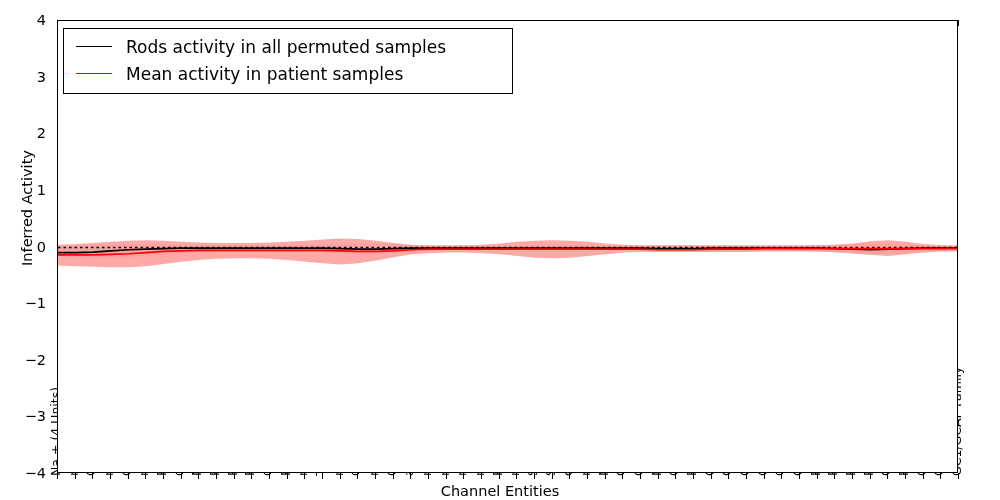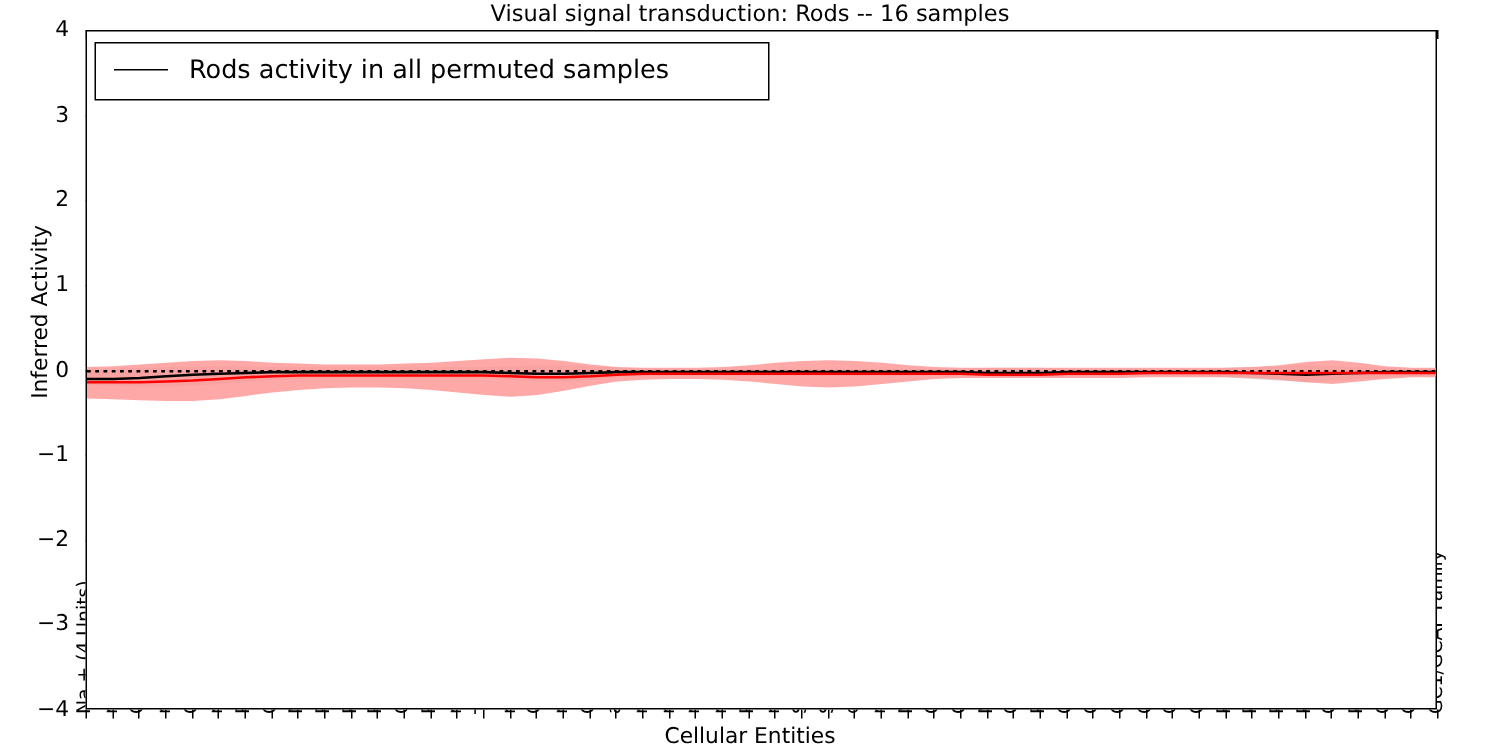--- a/index.html
+++ b/index.html
@@ -53,21 +53,20 @@
   .legline{width:36px;height:0;margin-right:14px;margin-left:4px;}
   .legline.black{border-top:1.4px solid #000;}
   .legline.red{border-top:1.4px solid #ff0000;}
   .legtxt{font-size:17px;color:#000;white-space:nowrap;}
 </style>
 </head>
 <body>
 
 <div id="root">
 
-  <div id="title">Visual signal transduction: Rods -- 16 samples</div>
 
   <div id="ylabel">Inferred Activity</div>
 
   <div id="yaxis-ticks">
       <div class="ytlabel" style="left: 2px; top: 473px;">−4</div>
       <div class="ytlabel" style="left: 2px; top: 416.375px;">−3</div>
       <div class="ytmark" style="top: 416.375px;"></div>
       <div class="ytmark inner" style="top: 416.375px;"></div>
       <div class="ytlabel" style="left: 2px; top: 359.75px;">−2</div>
       <div class="ytmark" style="top: 359.75px;"></div>
@@ -260,16 +259,20 @@
           <path d="M0.00 233.86 L17.67 233.86 L35.33 233.86 L53.00 233.30 L70.67 232.73 L88.33 231.60 L106.00 230.46 L123.67 229.90 L141.33 229.33 L159.00 229.33 L176.67 229.33 L194.33 229.33 L212.00 229.33 L229.67 229.33 L247.33 229.33 L265.00 229.33 L282.67 229.90 L300.33 230.46 L318.00 230.46 L335.67 229.90 L353.33 228.77 L371.00 228.20 L388.67 228.20 L406.33 228.20 L424.00 228.20 L441.67 228.20 L459.33 228.20 L477.00 228.20 L494.67 228.20 L512.33 228.20 L530.00 228.20 L547.67 228.20 L565.33 228.20 L583.00 228.20 L600.67 228.77 L618.33 228.77 L636.00 228.77 L653.67 228.20 L671.33 228.20 L689.00 228.20 L706.67 227.63 L724.33 227.63 L742.00 227.63 L759.67 227.63 L777.33 227.63 L795.00 227.63 L812.67 227.63 L830.33 227.63 L848.00 227.63 L865.67 227.63 L883.33 227.63 L901.00 227.63 " fill="none" stroke="#ff0000" stroke-width="1.7"></path>
         </svg>
     </div>
   </div>
 
   <div id="legend">
       <div class="legrow">
         <span class="legline black"></span>
         <span class="legtxt">Rods activity in all permuted samples</span>
       </div>
-    </div>
-
-  <div id="xlabel">Cellular Entities</div>
+      <div class="legrow">
+        <span class="legline red"></span>
+        <span class="legtxt">Mean activity in patient samples</span>
+      </div>
+    </div>
+
+  <div id="xlabel">Channel Entities</div>
 </div>
 
 </body></html>

